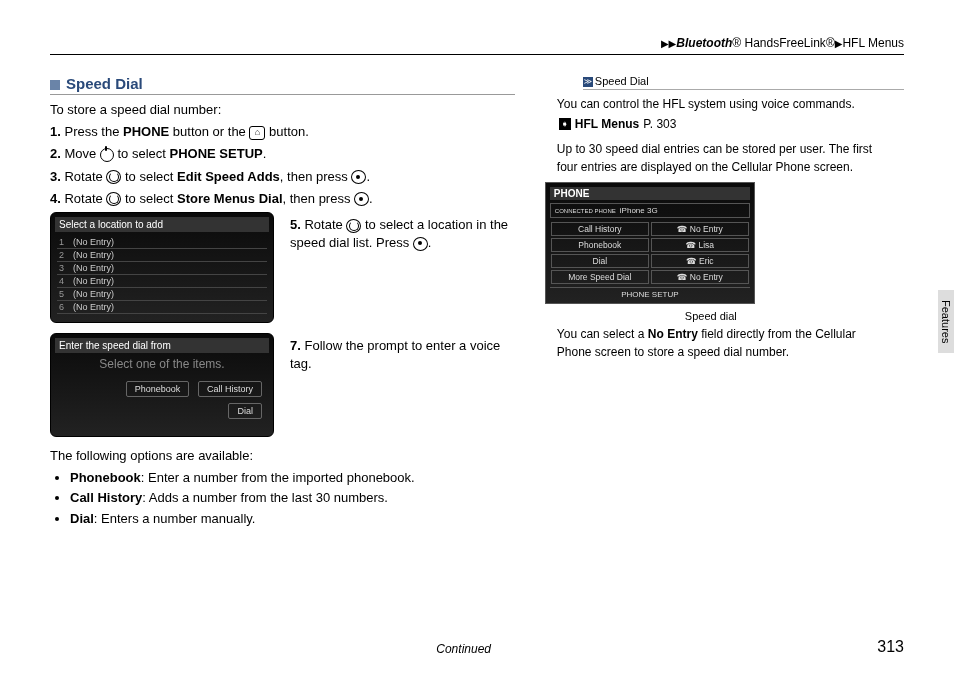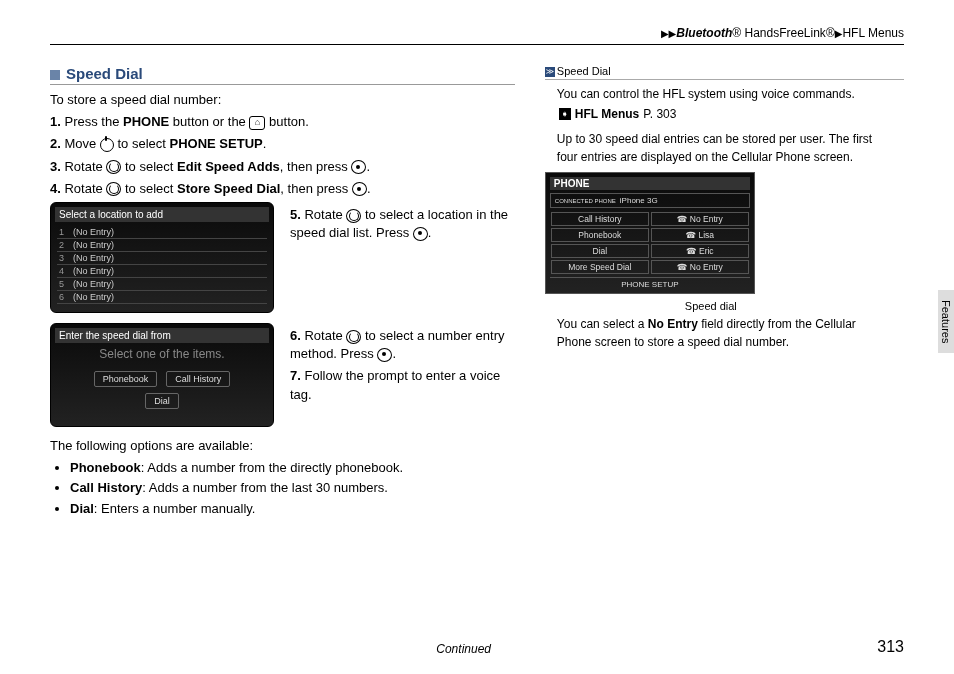--- a/index.html
+++ b/index.html
@@ -7,21 +7,21 @@
     padding: 0;
     font-family: Arial, Helvetica, sans-serif;
     background: #fff;
     color: #000;
     width: 954px;
     height: 674px;
     position: relative;
     font-size: 13px;
   }
   .page {
-    padding: 26px 50px 25px 50px;
+    padding: 36px 50px 25px 50px;
   }
   .header {
     text-align: right;
     font-size: 12px;
     padding-bottom: 4px;
     border-bottom: 1px solid #000;
     margin-bottom: 20px;
   }
   .header .tri { font-size: 10px; }
   .header .bi { font-style: italic; font-weight: bold; }
@@ -74,22 +74,22 @@
   .screen .row .e { color:#ccc; }
   .screen2 .opt {
     display:inline-block;
     border:1px solid #666;
     padding:2px 8px;
     margin:3px;
     font-size:9px;
     color:#ddd;
     border-radius:2px;
   }
-  .screen2 .grid { text-align:center; padding:4px 2px 6px 2px;}
-  .right-title { font-size: 11px; border-bottom:1px solid #aaa; padding-bottom:2px; margin-bottom:6px; }
+  .screen2 .grid { text-align:right; padding:4px 2px 6px 2px;}
+  .right-title { font-size: 11px; border-bottom:1px solid #aaa; padding-bottom:2px; margin-bottom:6px;margin-left:38px; }
   .right-title .chev { display:inline-block; width:10px; height:10px; background:#2a4a7a; color:#fff; font-size:8px; text-align:center; line-height:10px; margin-right:2px; vertical-align:middle;}
   .right p { margin: 4px 12px; line-height:1.45; }
   .right .link { display:flex; align-items:center; gap:4px; margin:4px 0 10px 14px; }
   .right .link .ic { width:12px; height:12px; background:#000; color:#fff; font-size:9px; text-align:center; line-height:12px; }
   .screen3 {
     background: linear-gradient(#0a0a0a,#222);
     border:1px solid #555;
     width:200px;
     padding:4px;
     font-size:9px;
@@ -143,21 +143,21 @@
 
   <div class="cols">
     <div class="left">
       <div class="section-title">
         <span class="box"></span><span>Speed Dial</span>
       </div>
       <p>To store a speed dial number:</p>
       <p><b>1.</b> <span>Press the </span><b>PHONE</b><span> button or the </span><span class="icon-sel">⌂</span><span> button.</span></p>
       <p><b>2.</b> <span>Move </span><span class="icon-joy"></span><span> to select </span><b>PHONE SETUP</b><span>.</span></p>
       <p><b>3.</b> <span>Rotate </span><span class="icon-rot"></span><span> to select </span><b>Edit Speed Adds</b><span>, then press </span><span class="icon-push"></span><span>.</span></p>
-      <p><b>4.</b> <span>Rotate </span><span class="icon-rot"></span><span> to select </span><b>Store Speed Dial</b><span>, then press </span><span class="icon-push"></span><span>.</span></p>
+      <p><b>4.</b> <span>Rotate </span><span class="icon-rot"></span><span> to select </span><b>Store Menus Dial</b><span>, then press </span><span class="icon-push"></span><span>.</span></p>
 
       <div class="instr-row">
         <div class="img-col">
           <div class="screen">
             <div class="title">Select a location to add</div>
             <div class="row">
                 <span class="n">1</span>
                 <span class="e">(No Entry)</span>
               </div>
             <div class="row">
@@ -193,28 +193,27 @@
             <div class="title">Enter the speed dial from</div>
             <div class="sub">Select one of the items.</div>
             <div class="grid">
               <span class="opt">Phonebook</span>
               <span class="opt">Call History</span><br>
               <span class="opt">Dial</span>
             </div>
           </div>
         </div>
         <div class="txt-col">
-          <p><b>6.</b> <span>Rotate </span><span class="icon-rot"></span><span> to select a number entry method. Press </span><span class="icon-push"></span><span>.</span></p>
           <p><b>7.</b> <span>Follow the prompt to enter a voice tag.</span></p>
         </div>
       </div>
 
       <p>The following options are available:</p>
       <ul>
-        <li><b>Phonebook</b><span>: Adds a number from the directly phonebook.</span></li>
+        <li><b>Phonebook</b><span>: Enter a number from the imported phonebook.</span></li>
         <li><b>Call History</b><span>: Adds a number from the last 30 numbers.</span></li>
         <li><b>Dial</b><span>: Enters a number manually.</span></li>
       </ul>
     </div>
 
     <div class="right">
       <div class="right-title"><span class="chev">≫</span><span>Speed Dial</span></div>
       <p>You can control the HFL system using voice commands.</p>
       <div class="link">
         <span class="ic">➧</span>

